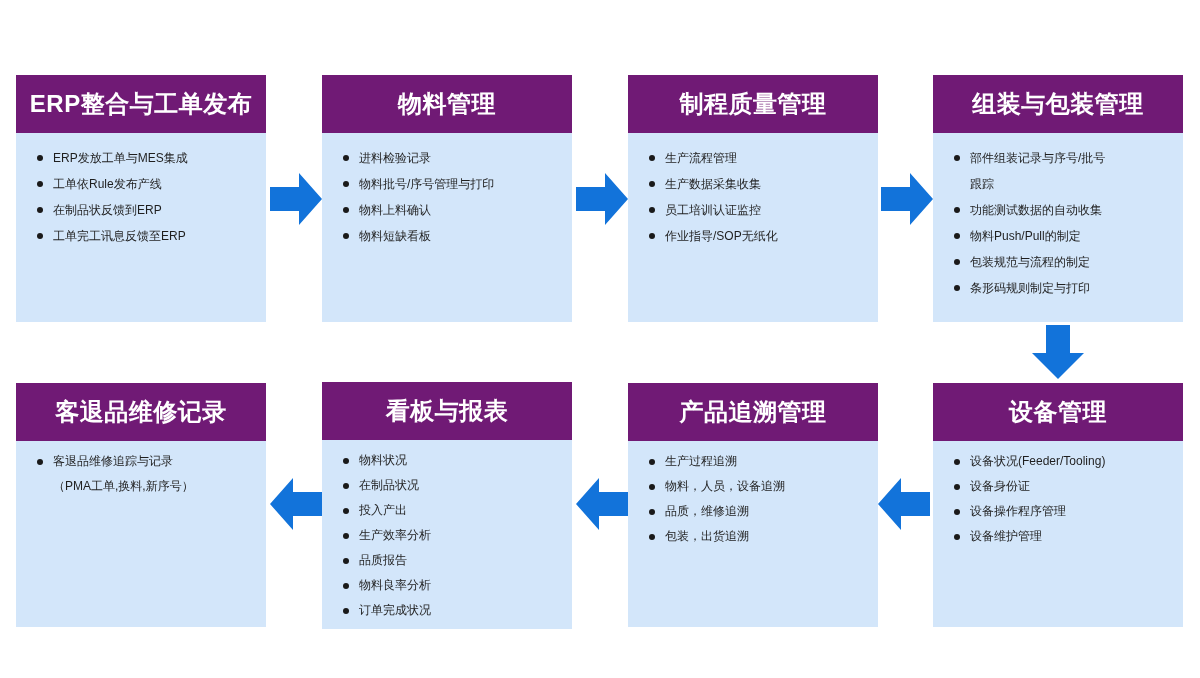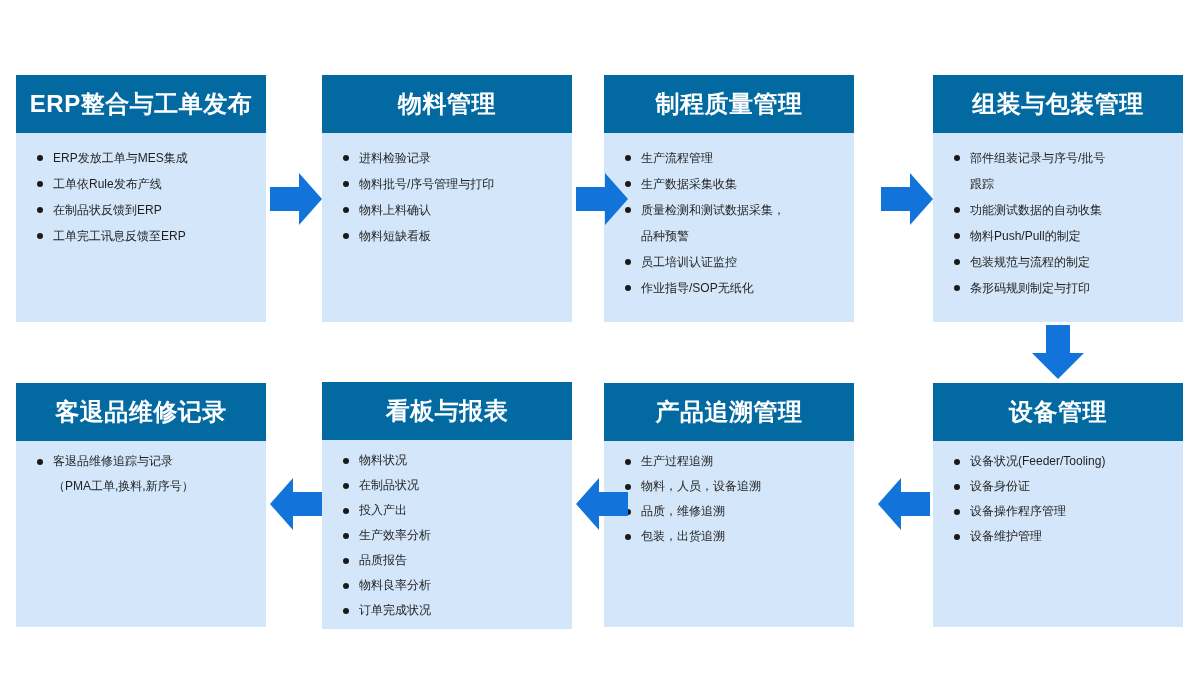--- a/index.html
+++ b/index.html
@@ -23,21 +23,21 @@
     display: flex;
     flex-direction: column;
   }
   .box .hdr {
     height: 58px;
     line-height: 58px;
     text-align: center;
     font-size: 24px;
     font-weight: bold;
     color: #ffffff;
-    background: #0369a1;
+    background: #701a75;
     letter-spacing: 0.5px;
     white-space: nowrap;
   }
   .box .bd {
     flex: 1;
     background: #d3e6fa;
   }
   .box ul {
     margin: 0;
     padding: 12px 6px 6px 18px;
@@ -61,21 +61,21 @@
     border-radius: 50%;
     background: #1a1a1a;
   }
   
   .row1 { top: 75px;  height: 247px; }
   .row2 { top: 383px; height: 244px; }
   .row2 ul { padding-top: 8px; }
   .row2 ul li { line-height: 25px; }
   .col1 { left: 16px; }
   .col2 { left: 322px; justify-content: center; }
-  .col3 { left: 604px; }
+  .col3 { left: 628px; }
   .col4 { left: 933px; }
   .arrow {
     position: absolute;
     width: 52px;
     height: 52px;
   }
   .arrow svg { display: block; }
 </style>
 </head>
 <body>
@@ -105,22 +105,20 @@
         </ul>
     </div>
   </div>
 
   <div class="box row1 col3">
     <div class="hdr">制程质量管理</div>
     <div class="bd">
       <ul>
           <li>生产流程管理</li>
           <li>生产数据采集收集</li>
-          <li>质量检测和测试数据采集，
-品种预警</li>
           <li>员工培训认证监控</li>
           <li>作业指导/SOP无纸化</li>
         </ul>
     </div>
   </div>
 
   <div class="box row1 col4">
     <div class="hdr">组装与包装管理</div>
     <div class="bd">
       <ul>

